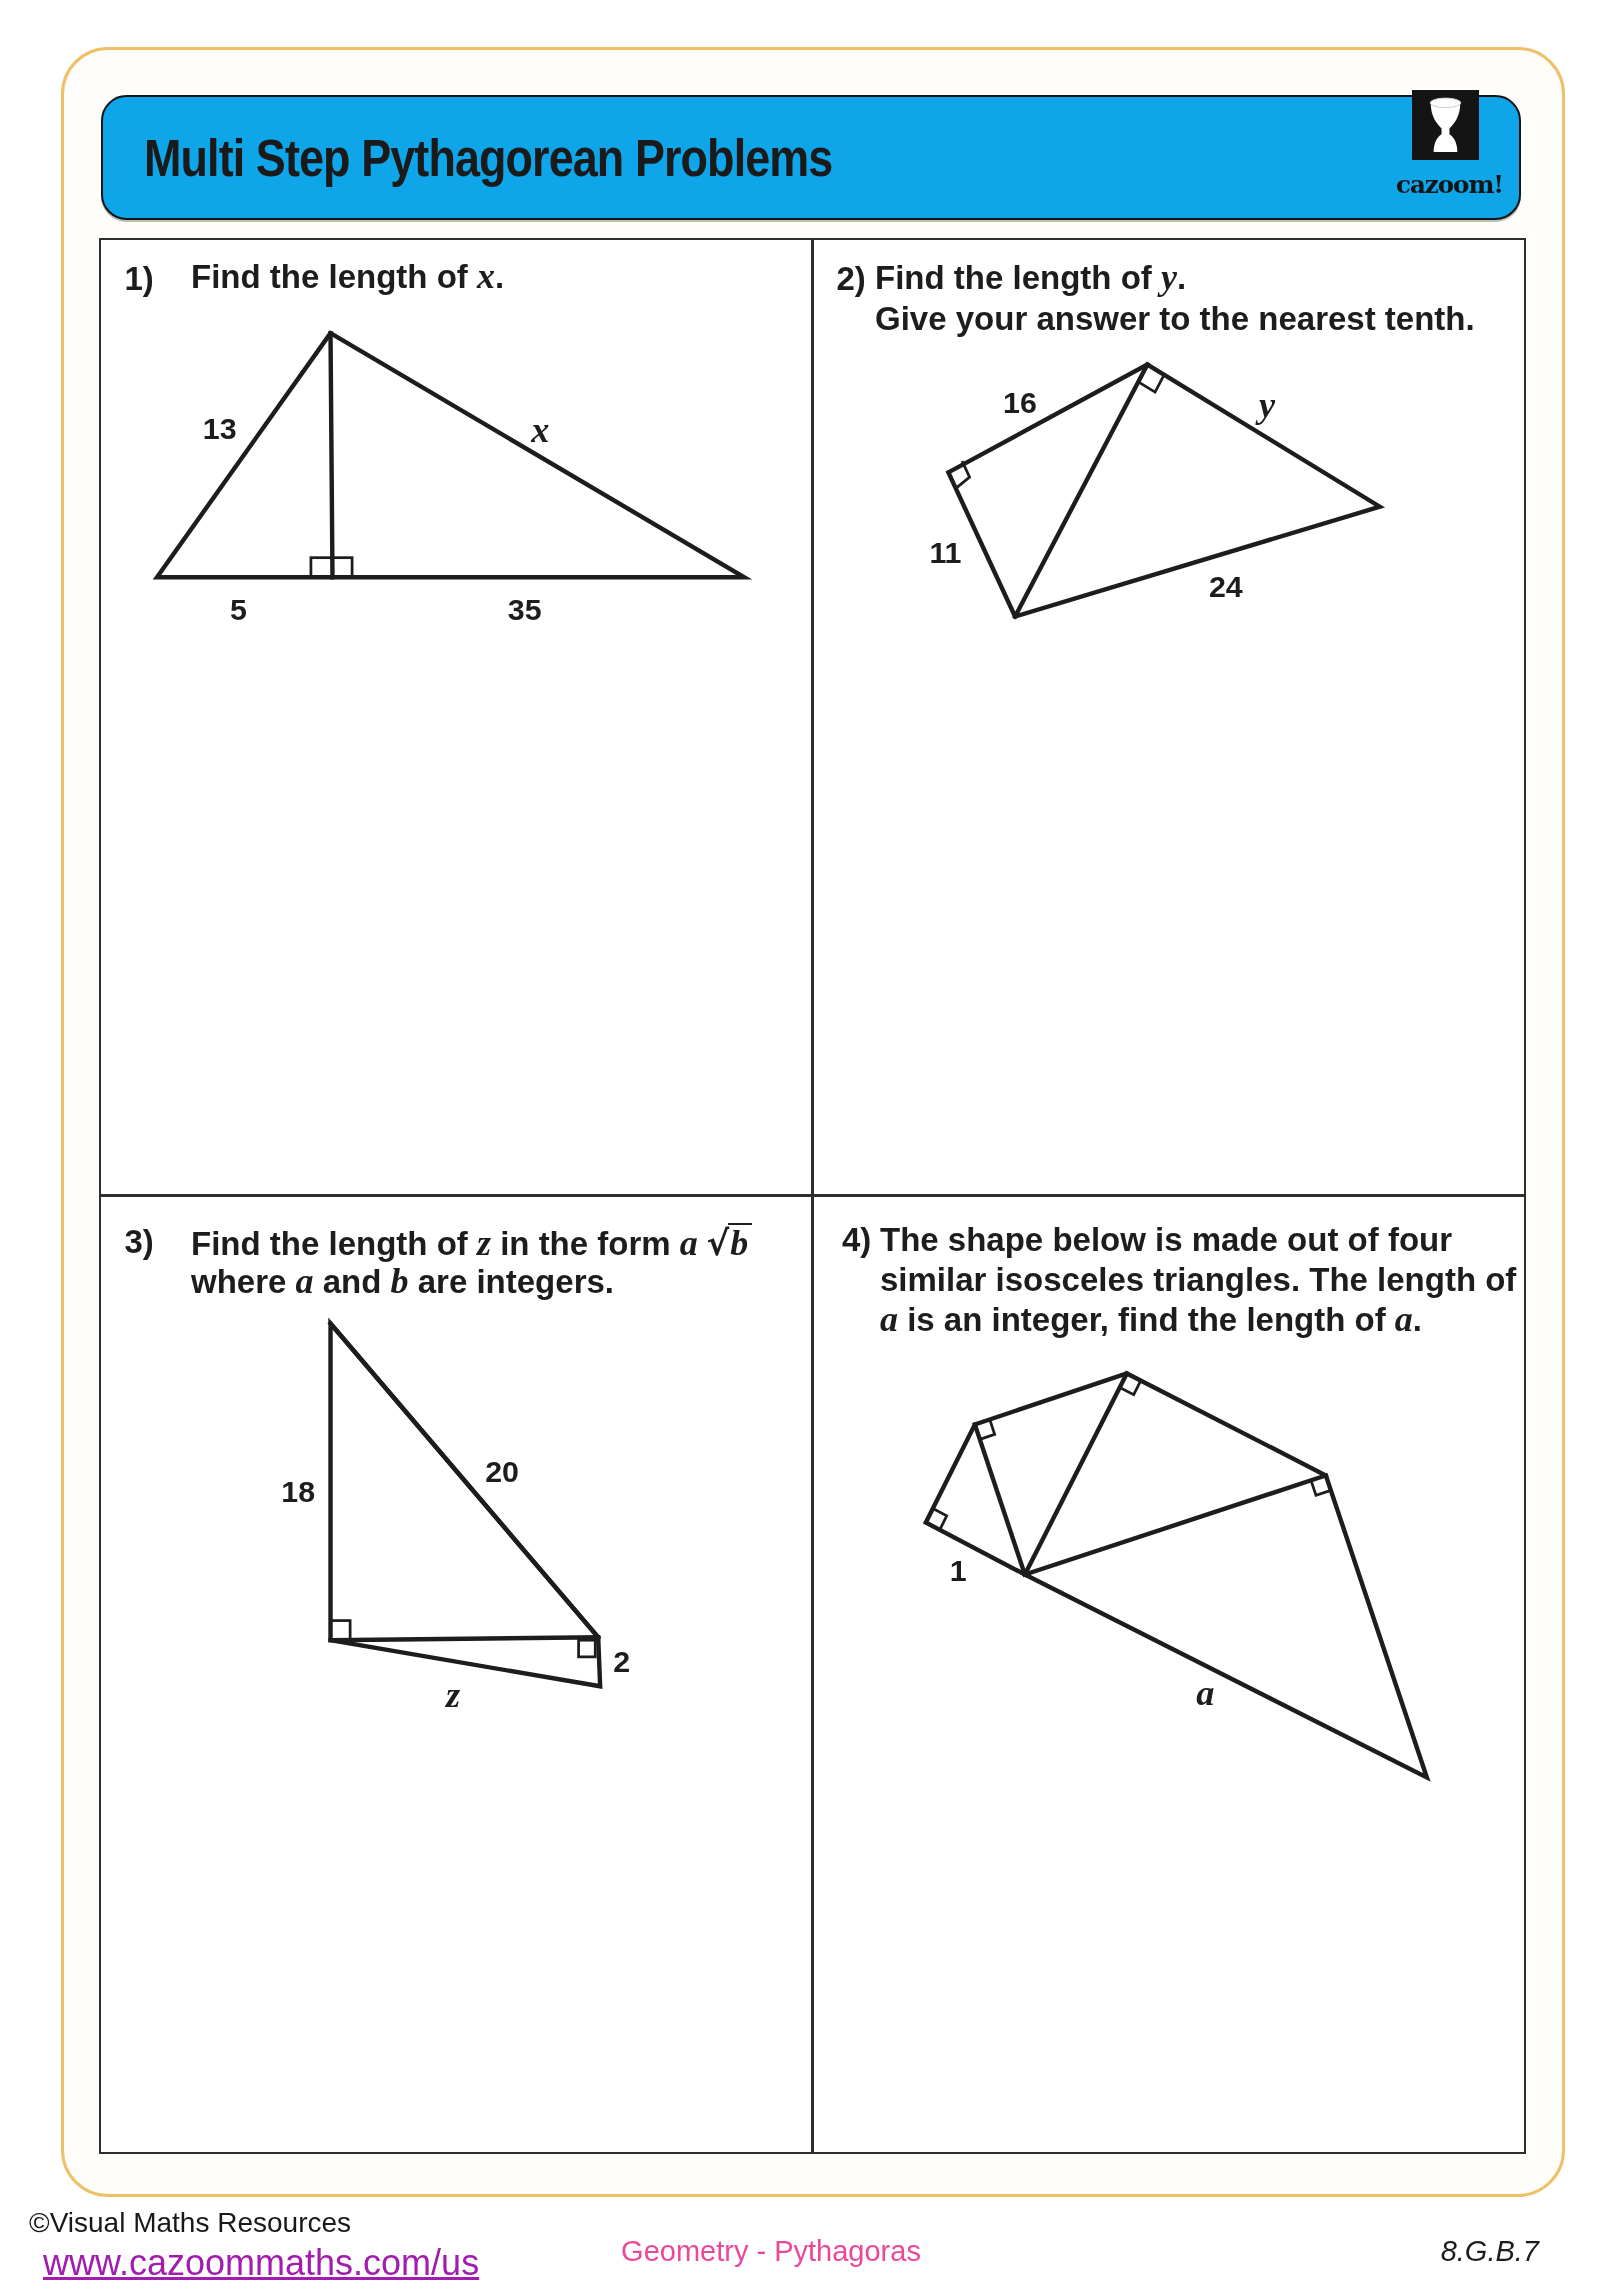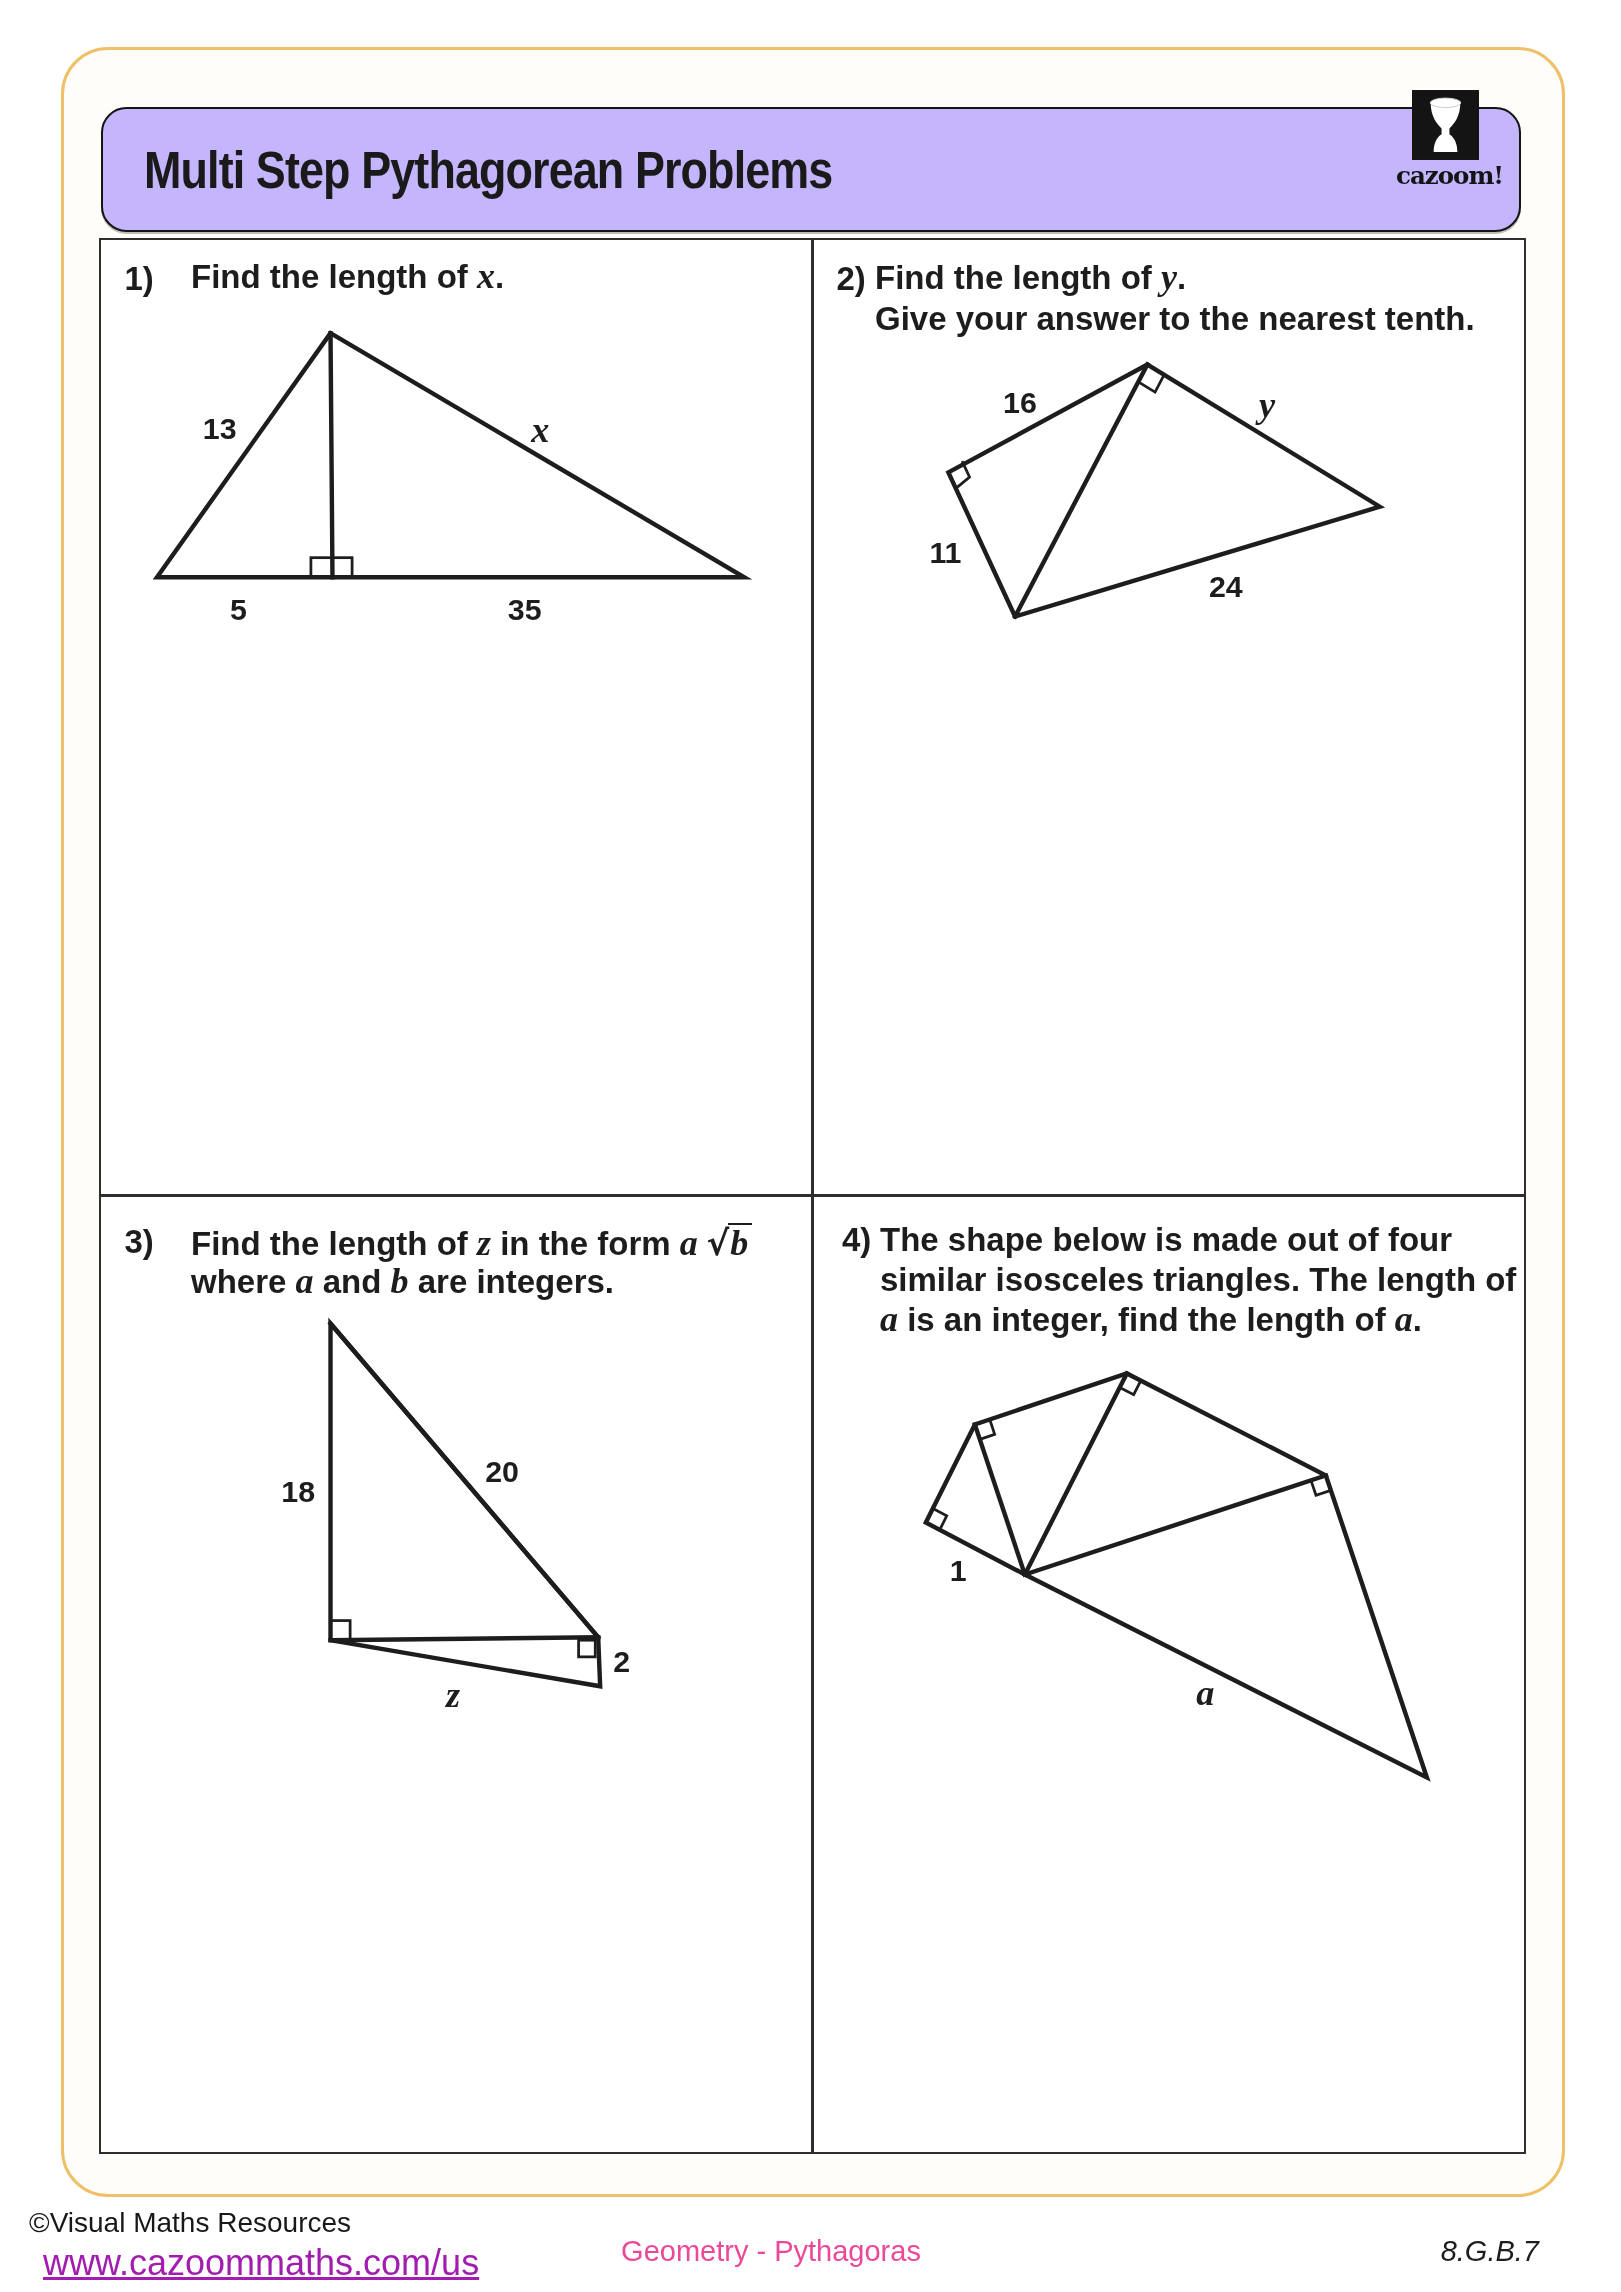--- a/index.html
+++ b/index.html
@@ -4,31 +4,31 @@
 <style>
   html,body{margin:0;padding:0;background:#e8e8e8;}
   .canvas{position:relative;width:1621px;height:2293px;background:#ffffff;
           font-family:"Liberation Sans",sans-serif;color:#1d1d1d;overflow:hidden;margin:0 auto;}
 
   
   .gold-border{position:absolute;left:61px;top:47px;width:1498px;height:2144px;
                border:3.4px solid #eec169;border-radius:47px;background:#fefdf9;}
 
   
-  .header-box{position:absolute;left:101px;top:107px;width:1416px;height:121px;
-              border:2.9px solid #141414;border-radius:25.5px;background:#c4b5fd;
+  .header-box{position:absolute;left:101px;top:95px;width:1416px;height:121px;
+              border:2.9px solid #141414;border-radius:25.5px;background:#0ea5e9;
               box-shadow:0 2px 0 rgba(0,0,0,.25);}
   .title{position:absolute;left:41px;top:50%;transform:translateY(-50%) scaleX(.88);
          transform-origin:left center;margin:0;font-size:51px;font-weight:700;
          letter-spacing:-1px;color:#1a1a1a;white-space:nowrap;
          font-family:"Liberation Sans",sans-serif;}
   .logo{position:absolute;left:1396px;top:90px;width:98px;text-align:center;}
   .logo svg{display:block;margin:0 auto;}
   .logo-text{font-family:"DejaVu Serif",serif;font-weight:700;font-size:24.5px;
-             color:#141414;margin-top:1px;letter-spacing:-1px;}
+             color:#141414;margin-top:10px;letter-spacing:-1px;}
 
   
   .grid{position:absolute;left:99px;top:238px;width:1423px;height:1912px;
         border:2.5px solid #2e2e2e;background:#ffffff;}
   .vdiv{position:absolute;left:710px;top:0;width:2.5px;height:100%;background:#2e2e2e;}
   .hdiv{position:absolute;left:0;top:954px;width:100%;height:2.5px;background:#2e2e2e;}
 
   .cell{position:absolute;width:712px;height:956px;}
   .c1{left:0;top:0}.c2{left:712px;top:0}.c3{left:0;top:957px}.c4{left:712px;top:957px}
 

